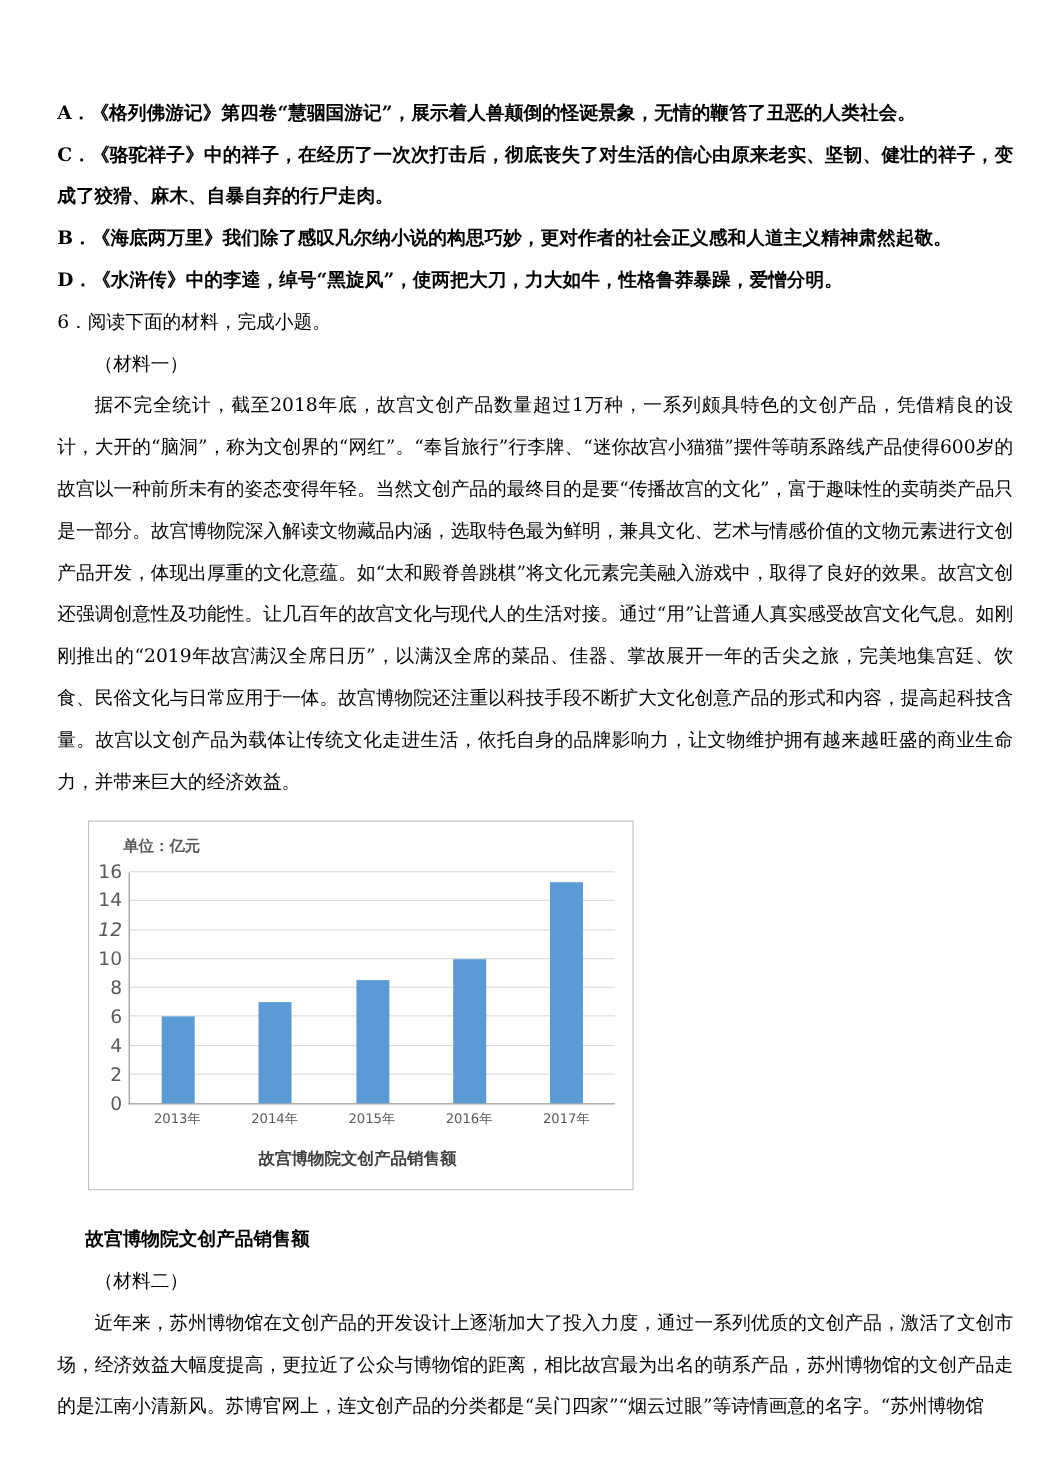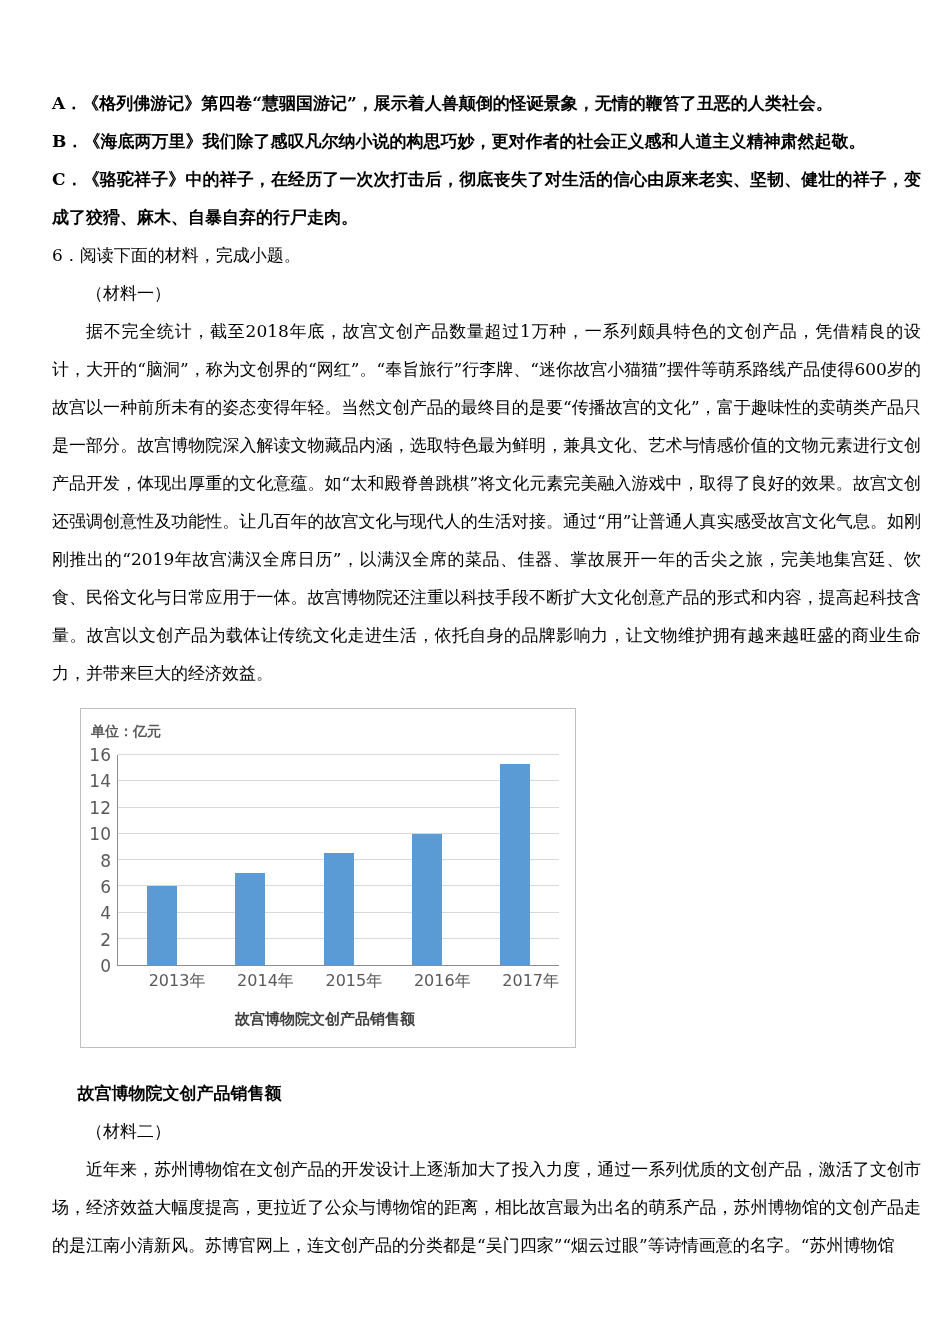--- a/index.html
+++ b/index.html
@@ -46,21 +46,21 @@
     border: 1px solid #bfbfbf;
     padding: 10px 16px 14px 10px;
     font-family: "DejaVu Sans", "Liberation Sans", sans-serif;
     line-height: normal;
     background: #fff;
   }
   .chart-unit {
     font-size: 14px;
     font-weight: bold;
     color: #595959;
-    margin: 4px 0 14px 0;
+    margin: 4px 0 14px 21px;
   }
   .chart-area { display: flex; }
   .y-axis { width: 26px; position: relative; }
   .ytick {
     position: absolute;
     right: 6px;
     transform: translateY(50%);
     font-size: 17px;
     color: #595959;
   }
@@ -90,62 +90,63 @@
     justify-content: center;
   }
   .bar { width: 30px; background: #5b9bd5; }
   .x-labels {
     display: flex;
     margin-left: 26px;
     padding-top: 5px;
   }
   .xlabel {
     flex: 1;
-    text-align: right;
-    font-size: 16px;
+    text-align: center;
+    font-size: 12px;
     color: #595959;
   }
   .chart-title {
     text-align: center;
     font-weight: bold;
     font-size: 15px;
     color: #404040;
     margin-top: 18px;
     margin-bottom: 4px;
   }
 </style>
 </head>
 <body>
 
 <div class="page">
 
   <div class="opt"><span>A．</span><span>《格列佛游记》第四卷“慧骃国游记”，展示着人兽颠倒的怪诞景象，无情的鞭笞了丑恶的人类社会。</span></div>
 
+  <div class="opt"><span>C．</span><span>《骆驼祥子》中的祥子，在经历了一次次打击后，彻底丧失了对生活的信心由原来老实、坚韧、健壮的祥子，变成了狡猾、麻木、自暴自弃的行尸走肉。</span></div>
+
   <div class="opt"><span>B．</span><span>《海底两万里》我们除了感叹凡尔纳小说的构思巧妙，更对作者的社会正义感和人道主义精神肃然起敬。</span></div>
 
-  <div class="opt"><span>C．</span><span>《骆驼祥子》中的祥子，在经历了一次次打击后，彻底丧失了对生活的信心由原来老实、坚韧、健壮的祥子，变成了狡猾、麻木、自暴自弃的行尸走肉。</span></div>
-
+  <div class="opt"><span>D．</span><span>《水浒传》中的李逵，绰号“黑旋风”，使两把大刀，力大如牛，性格鲁莽暴躁，爱憎分明。</span></div>
 
   <div class="q-line"><span>6．</span><span>阅读下面的材料，完成小题。</span></div>
 
   <div class="mat-label">（材料一）</div>
 
   <div class="para">据不完全统计，截至2018年底，故宫文创产品数量超过1万种，一系列颇具特色的文创产品，凭借精良的设计，大开的“脑洞”，称为文创界的“网红”。“奉旨旅行”行李牌、“迷你故宫小猫猫”摆件等萌系路线产品使得600岁的故宫以一种前所未有的姿态变得年轻。当然文创产品的最终目的是要“传播故宫的文化”，富于趣味性的卖萌类产品只是一部分。故宫博物院深入解读文物藏品内涵，选取特色最为鲜明，兼具文化、艺术与情感价值的文物元素进行文创产品开发，体现出厚重的文化意蕴。如“太和殿脊兽跳棋”将文化元素完美融入游戏中，取得了良好的效果。故宫文创还强调创意性及功能性。让几百年的故宫文化与现代人的生活对接。通过“用”让普通人真实感受故宫文化气息。如刚刚推出的“2019年故宫满汉全席日历”，以满汉全席的菜品、佳器、掌故展开一年的舌尖之旅，完美地集宫廷、饮食、民俗文化与日常应用于一体。故宫博物院还注重以科技手段不断扩大文化创意产品的形式和内容，提高起科技含量。故宫以文创产品为载体让传统文化走进生活，依托自身的品牌影响力，让文物维护拥有越来越旺盛的商业生命力，并带来巨大的经济效益。</div>
 
   <div class="chart-box">
     <div class="chart-unit">单位：亿元</div>
     <div class="chart-area">
       <div class="y-axis" id="y-axis">
           <div class="ytick" style="bottom: 0%;">0</div>
           <div class="ytick" style="bottom: 12.5%;">2</div>
           <div class="ytick" style="bottom: 25%;">4</div>
           <div class="ytick" style="bottom: 37.5%;">6</div>
           <div class="ytick" style="bottom: 50%;">8</div>
           <div class="ytick" style="bottom: 62.5%;">10</div>
-          <div class="ytick" style="bottom: 75%;">12</div>
+          <div class="ytick" style="bottom: 75%; font-style: italic;">12</div>
           <div class="ytick" style="bottom: 87.5%; margin-left: 40px;">14</div>
           <div class="ytick" style="bottom: 100%;">16</div>
         </div>
       <div class="plot" id="plot">
           <div class="gridline" style="bottom: 12.5%;"></div>
           <div class="gridline" style="bottom: 25%;"></div>
           <div class="gridline" style="bottom: 37.5%;"></div>
           <div class="gridline" style="bottom: 50%;"></div>
           <div class="gridline" style="bottom: 62.5%;"></div>
           <div class="gridline" style="bottom: 75%;"></div>

